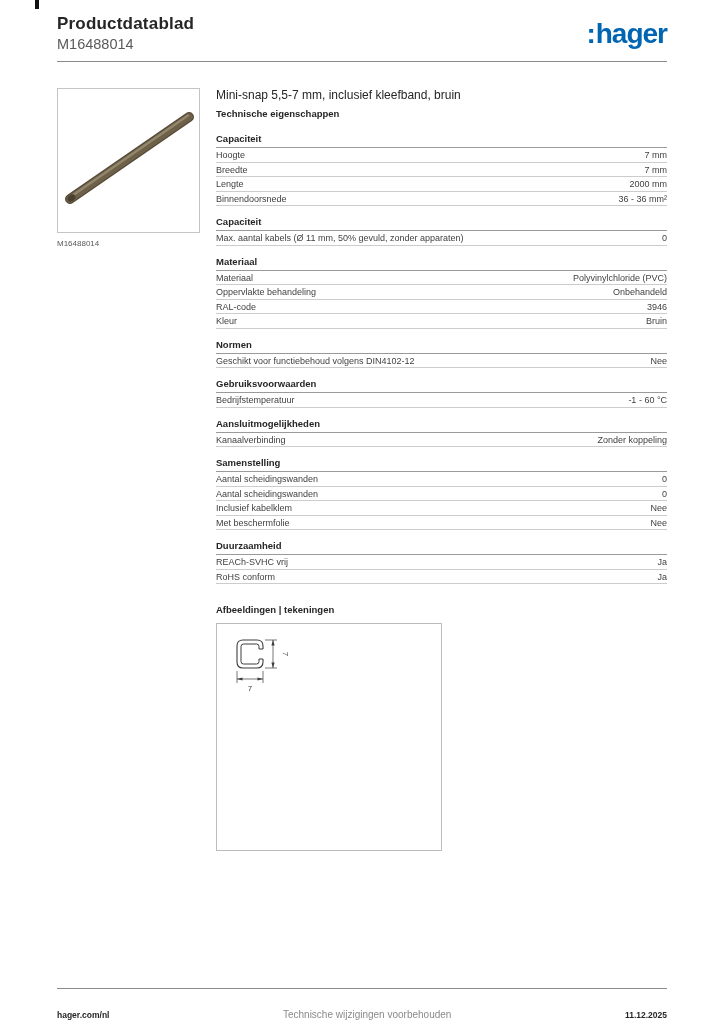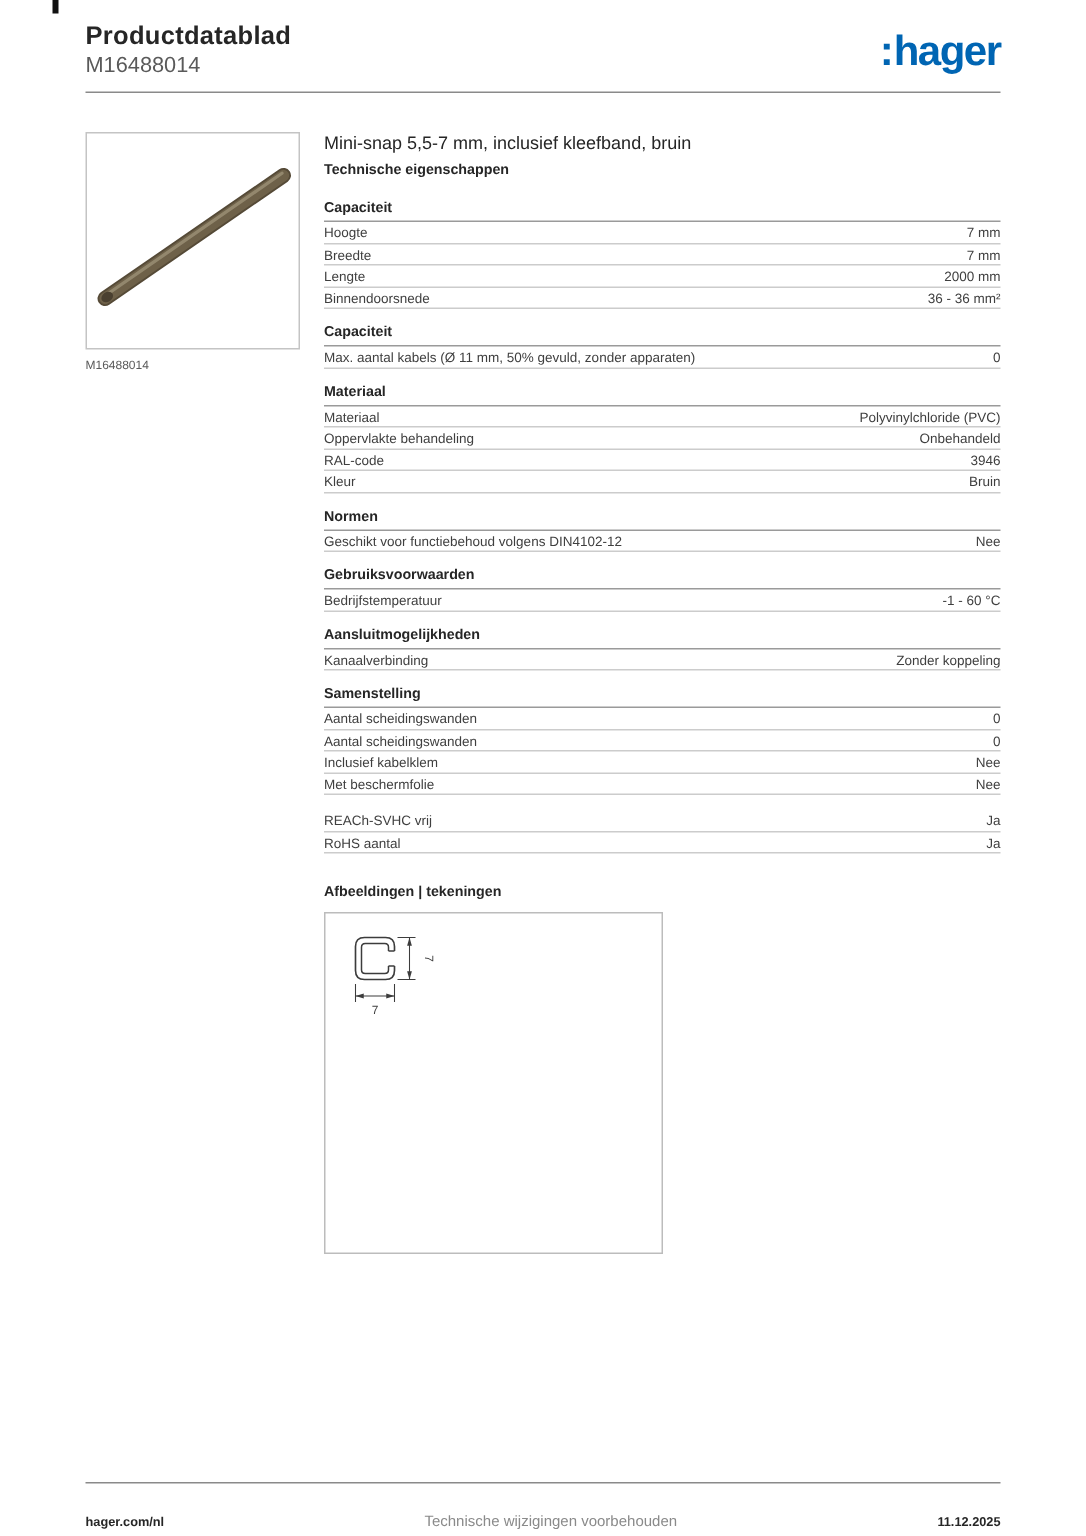--- a/index.html
+++ b/index.html
@@ -215,26 +215,27 @@
               <div class="spec-row">
                 <span class="spec-label">Inclusief kabelklem</span>
                 <span class="spec-value">Nee</span>
               </div>
               <div class="spec-row">
                 <span class="spec-label">Met beschermfolie</span>
                 <span class="spec-value">Nee</span>
               </div>
             </div>
             <div class="section">
+              <div class="section-title">Duurzaamheid</div>
               <div class="spec-row">
                 <span class="spec-label">REACh-SVHC vrij</span>
                 <span class="spec-value">Ja</span>
               </div>
               <div class="spec-row">
-                <span class="spec-label">RoHS aantal</span>
+                <span class="spec-label">RoHS conform</span>
                 <span class="spec-value">Ja</span>
               </div>
             </div>
           </div>
 
         <section class="drawing-section">
           <h2 class="drawing-title">Afbeeldingen | tekeningen</h2>
           <div class="drawing-box">
             <svg width="120" height="100" viewBox="0 0 120 100">
 

